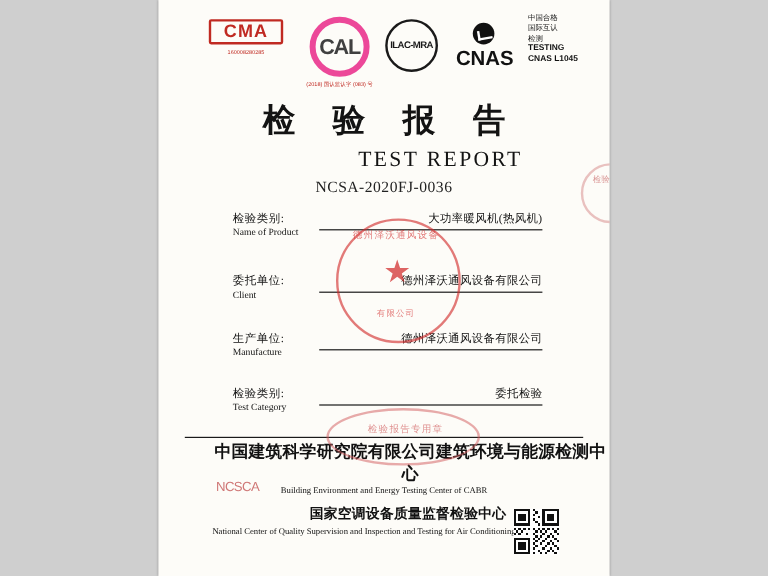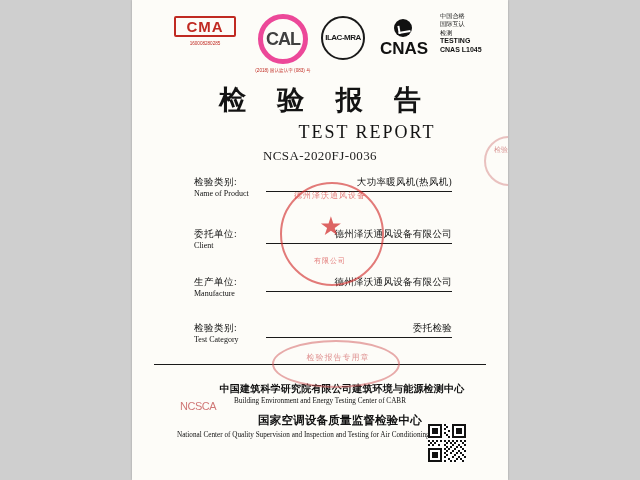--- a/index.html
+++ b/index.html
@@ -225,24 +225,24 @@
     text-align: center;
   }
   .foot-rule {
     position: absolute;
     left: 22px;
     top: 364px;
     width: 332px;
     border-bottom: 1.2px solid #1a1a1a;
   }
   .f-cn1 {
-    font-size: 10px;
+    font-size: 14px;
     color: #111;
     letter-spacing: 0.2px;
-    margin-top: 16px;
+    margin-top: 2px;
     font-weight: bold;
     font-family: "DejaVu Serif", serif;
     padding-left: 44px;
   }
   .f-en1 {
     font-size: 7.2px;
     color: #111;
     margin-top: 1px;
     font-family: "Liberation Serif", serif;
   }

